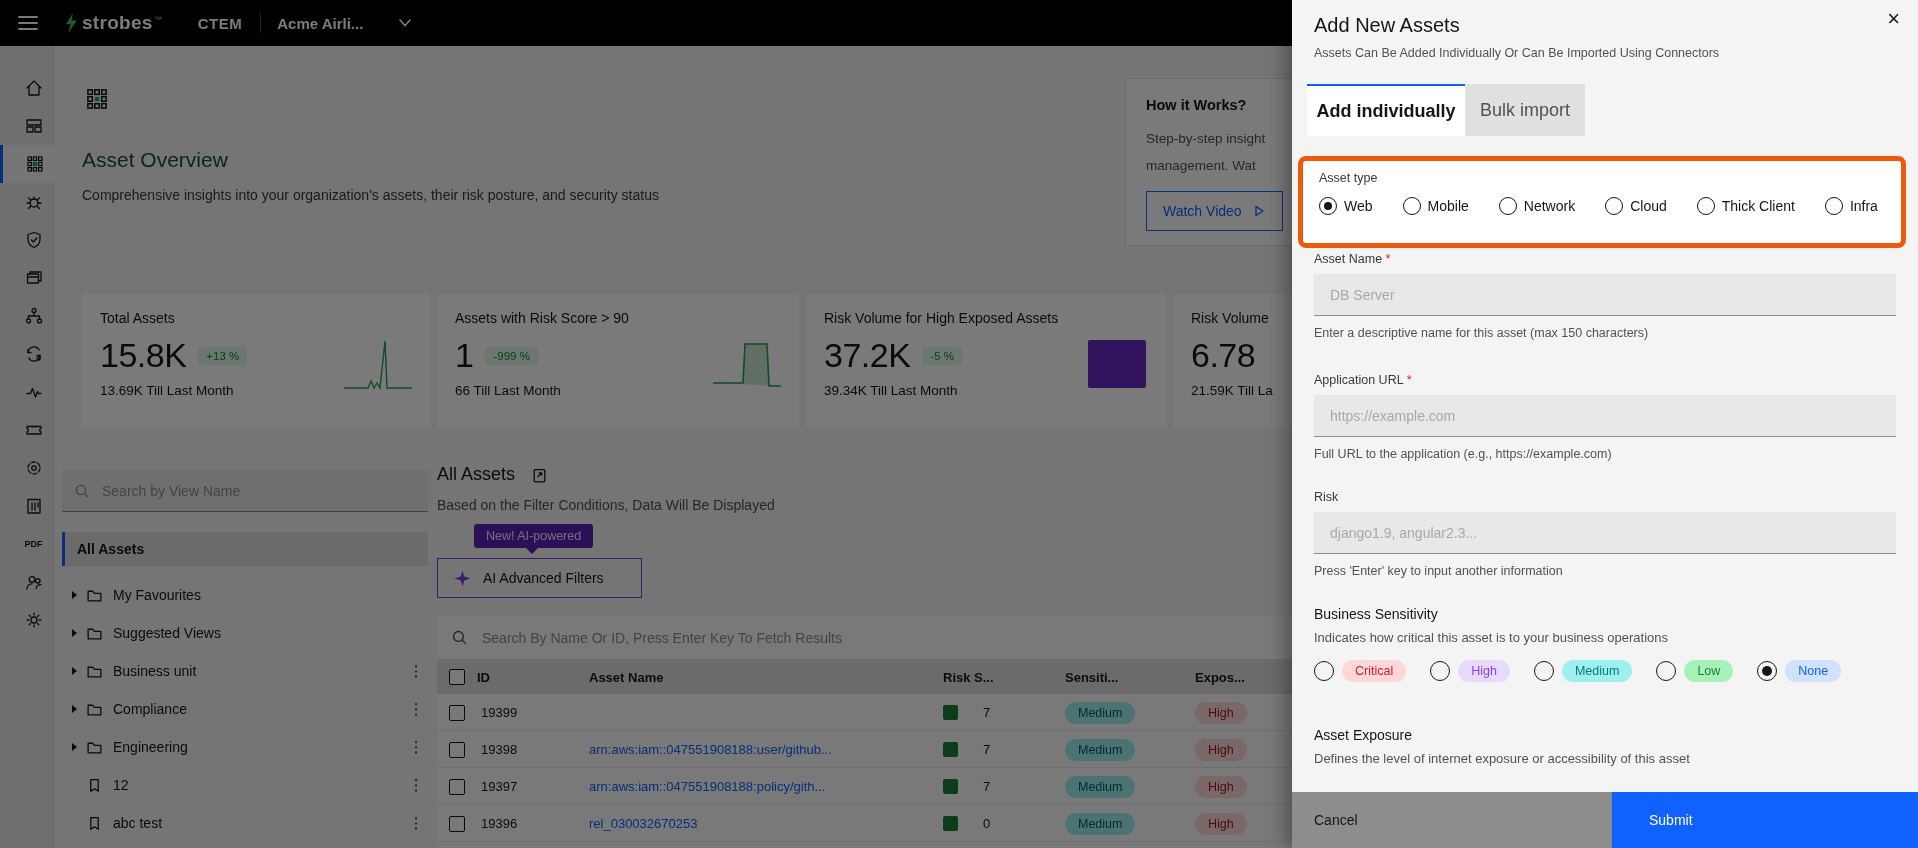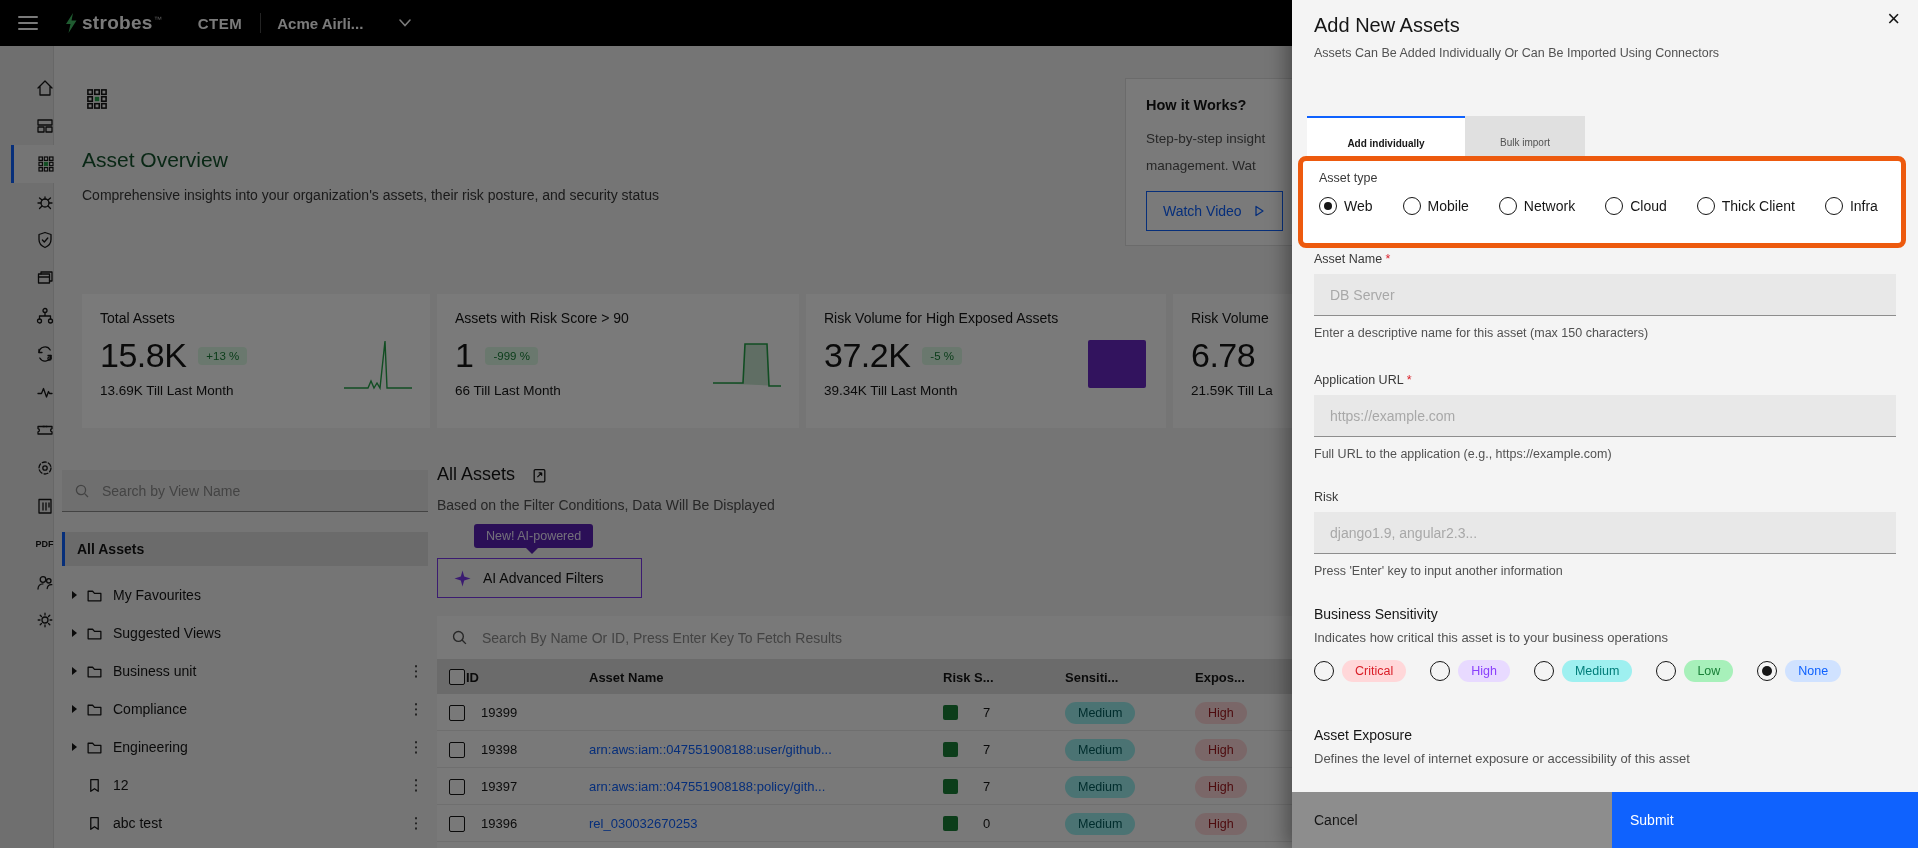--- a/index.html
+++ b/index.html
@@ -14,21 +14,21 @@
   .brand{margin-left:26px;display:flex;align-items:baseline;color:#fff;}
   .brand .bolt{align-self:center;margin-right:4px;}
   .brand .name{font-size:19px;font-weight:700;letter-spacing:.3px;}
   .brand .tm{font-size:8px;color:#bbb;margin-left:1px;position:relative;top:-7px;}
   .nav-product{margin-left:36px;color:#fff;font-size:15px;font-weight:600;letter-spacing:.5px;}
   .nav-divider{margin-left:18px;width:1px;height:20px;background:#4a4a4a;}
   .nav-org{margin-left:16px;color:#fff;font-size:15px;font-weight:600;display:flex;align-items:center;gap:36px;cursor:pointer;}
 
   
   .sidebar{left:0;top:46px;width:54px;height:802px;background:#e8e8e8;border-right:1px solid #d8d8d8;}
-  .snav{position:absolute;left:11px;width:67px;height:38px;display:flex;align-items:center;justify-content:center;cursor:pointer;}
+  .snav{position:absolute;left:0;width:67px;height:38px;display:flex;align-items:center;justify-content:center;cursor:pointer;}
   .snav.active{background:#f4f4f4;border-left:3px solid #0f62fe;}
   .snav svg{display:block;}
   .icon-stroke{stroke:#161616;fill:none;stroke-width:1.3;stroke-linecap:round;stroke-linejoin:round;}
   .pdf-txt{font-size:9px;font-weight:700;color:#161616;}
 
   
   .page-title{font-size:21px;color:#14532d;}
   .page-desc{font-size:14px;color:#393939;line-height:1.65;width:640px;}
 
   
@@ -81,21 +81,21 @@
 
   
   .overlay{left:0;top:0;width:1292px;height:848px;background:rgba(0,0,0,.52);z-index:40;}
 
   
   .drawer{left:1292px;top:0;width:626px;height:848px;background:#f4f4f4;z-index:50;box-shadow:-6px 0 18px rgba(0,0,0,.35);}
   .d-close{position:absolute;right:18px;top:8px;font-size:22px;color:#161616;cursor:pointer;line-height:1;}
   .d-title{position:absolute;left:22px;top:14px;font-size:20px;font-weight:500;color:#161616;}
   .d-sub{position:absolute;left:22px;top:46px;font-size:12.5px;color:#525252;}
   .d-tabs{position:absolute;left:15px;top:84px;display:flex;}
-  .d-tab{height:52px;display:flex;align-items:center;justify-content:center;font-size:10px;cursor:pointer;margin-top:32px;}
+  .d-tab{height:52px;display:flex;align-items:center;justify-content:center;font-size:18px;cursor:pointer;}
   .d-tab.active{width:158px;background:#fff;border-top:2px solid #0f62fe;font-weight:700;color:#161616;}
   .d-tab.inactive{width:120px;background:#e0e0e0;color:#525252;}
   .hl-box{position:absolute;left:6px;top:156px;width:608px;height:92px;background:#fff;border:5px solid #ed5a0e;border-radius:8px;padding:10px 16px;}
   .f-label{font-size:12.5px;color:#393939;}
   .req{color:#da1e28;}
   .f-help{font-size:12.5px;color:#525252;}
   .radio{width:18px;height:18px;border:1px solid #161616;border-radius:50%;display:inline-block;position:relative;flex:none;cursor:pointer;background:#fff;}
   .radio.sel::after{content:"";position:absolute;inset:4px;background:#161616;border-radius:50%;}
   .rad-row{display:flex;align-items:center;gap:30px;margin-top:12px;}
   .rad-item{display:flex;align-items:center;gap:7px;font-size:14px;color:#161616;cursor:pointer;}
@@ -106,21 +106,21 @@
   .bs-item{display:flex;align-items:center;gap:8px;cursor:pointer;}
   .bs-radio{width:20px;height:20px;border:1px solid #161616;border-radius:50%;position:relative;background:#f4f4f4;flex:none;}
   .bs-radio.sel::after{content:"";position:absolute;inset:4px;background:#161616;border-radius:50%;}
   .pl-critical{background:#ffd7d9;color:#da1e28;}
   .pl-high{background:#e8daff;color:#8a3ffc;}
   .pl-medium{background:#9ef0f0;color:#007d79;}
   .pl-low{background:#a7f0ba;color:#198038;}
   .pl-none{background:#d0e2ff;color:#0f62fe;}
   .d-footer{position:absolute;left:0;top:792px;width:626px;height:56px;display:flex;}
   .btn-cancel{width:320px;height:56px;background:#8d8d8d;color:#161616;font-size:14px;display:flex;align-items:center;padding-left:22px;cursor:pointer;}
-  .btn-submit{width:306px;height:56px;background:#0f62fe;color:#fff;font-size:14px;display:flex;align-items:center;padding-left:18px;cursor:pointer;}
+  .btn-submit{width:306px;height:56px;background:#0f62fe;color:#fff;font-size:14px;display:flex;align-items:center;padding-left:37px;cursor:pointer;}
 </style>
 </head>
 <body>
 
 <div id="screen">
 
   <div class="abs navbar">
     <div class="hamburger">
         <span></span>
         <span></span>
@@ -409,21 +409,21 @@
       <svg width="17" height="17" viewBox="0 0 16 16">
           <circle cx="7" cy="7" r="4.6" fill="none" stroke="#525252" stroke-width="1.3"></circle>
           <line x1="10.4" y1="10.4" x2="14" y2="14" stroke="#525252" stroke-width="1.3"></line>
         </svg>
       <input placeholder="Search By Name Or ID, Press Enter Key To Fetch Results" style="">
     </div>
     <div class="thead">
       <div class="th" style="left:12px">
           <span class="cbox"></span>
         </div>
-      <div class="th" style="left:29px">ID</div>
+      <div class="th" style="left:40px">ID</div>
       <div class="th" style="left:152px">Asset Name</div>
       <div class="th" style="left:506px">Risk S...</div>
       <div class="th" style="left:628px">Sensiti...</div>
       <div class="th" style="left:758px">Expos...</div>
     </div>
     <div class="trow">
       <div class="td" style="left:12px">
           <span class="cbox"></span>
         </div>
       <div class="td" style="left:44px">19399</div>

